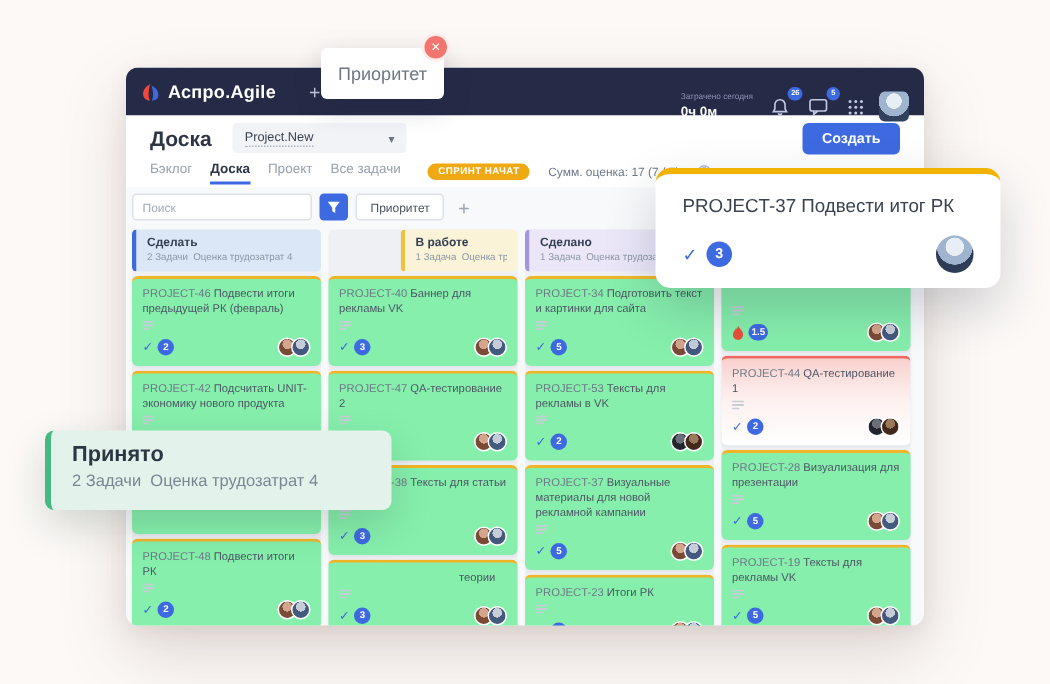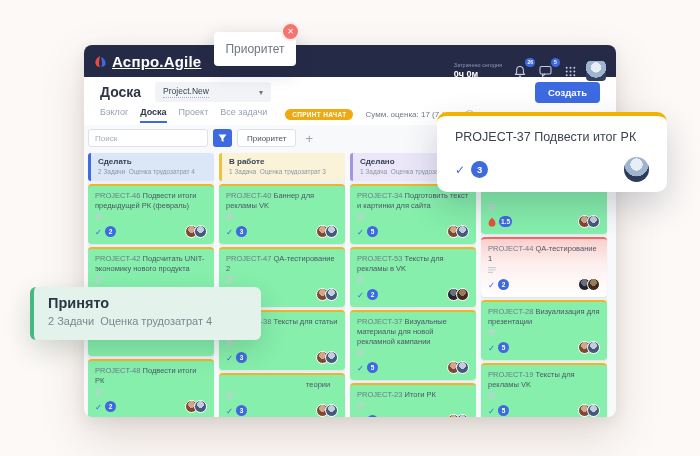--- a/index.html
+++ b/index.html
@@ -5,21 +5,21 @@
   * { margin:0; padding:0; box-sizing:border-box; }
   html,body { width:700px; height:456px; }
   body { background:#fcf9f7; font-family:"Liberation Sans","DejaVu Sans",sans-serif; position:relative; overflow:hidden; -webkit-text-size-adjust:none; }
 
   
   .window { position:absolute; left:84px; top:45px; width:532px; height:372px; border-radius:8px; overflow:hidden; background:#f8f9fb; box-shadow:0 18px 45px rgba(110,80,70,.20), 0 4px 14px rgba(110,80,70,.10); }
 
   
   .topbar { height:32px; background:#252a47; display:flex; align-items:center; padding:0 10px; color:#fff; }
   .logo { display:flex; align-items:center; gap:5px; }
-  .logo-txt { font-size:15px; font-weight:700; letter-spacing:.2px;text-decoration:underline; }
+  .logo-txt { font-size:12px; font-weight:700; letter-spacing:.2px; }
   .tb-ico { display:flex; align-items:center; justify-content:center; width:18px; height:18px; color:#c3c9e2; }
   .tb-plus { font-size:13px; color:#c3c9e2; margin-left:22px; font-weight:400; }
   .tb-search { margin-left:14px; }
   .tb-search-txt { font-size:8px; color:#8d95b5; margin-left:2px; }
   .tb-right { margin-left:auto; display:flex; align-items:center; gap:7px;margin-top:20px; }
   .time-block { text-align:left; line-height:1.25; margin-right:2px; }
   .time-label { font-size:5.5px; color:#8d95b5; }
   .time-value { font-size:9px; color:#fff; font-weight:600; }
   .badge-ico { position:relative; }
   .noti-badge { position:absolute; top:-4px; right:-6px; background:#3e6ae1; color:#fff; font-size:5px; font-weight:700; border-radius:6px; min-width:9px; height:9px; line-height:9px; text-align:center; padding:0 2px; }
@@ -231,21 +231,21 @@
               <span class="est-badge">2</span>
             </div>
             <div class="avatars">
               <span class="av woman"></span>
               <span class="av man"></span>
             </div>
           </div>
         </div>
       </div>
       <div class="col">
-        <div class="col-head" style="background: rgb(251, 243, 215); border-left-color: rgb(240, 192, 64);">
+        <div class="col-head" style="background: rgb(251, 243, 215); border-left-color: rgb(240, 192, 64); margin-left: 48px;">
           <div class="col-name">В работе</div>
           <div class="col-meta">1 Задача&nbsp;&nbsp;Оценка трудозатрат 3</div>
         </div>
         <div class="card">
           <div class="card-title"><span class="card-id">PROJECT-40 </span>Баннер для рекламы VK</div>
           <svg class="desc-ico" width="8" height="6" viewBox="0 0 8 6">
             <rect x="0" y="0" width="8" height="1.2" rx="0.6" fill="#c6cdd7"></rect>
             <rect x="0" y="2.4" width="8" height="1.2" rx="0.6" fill="#c6cdd7"></rect>
             <rect x="0" y="4.8" width="5" height="1.2" rx="0.6" fill="#c6cdd7"></rect>
           </svg>

